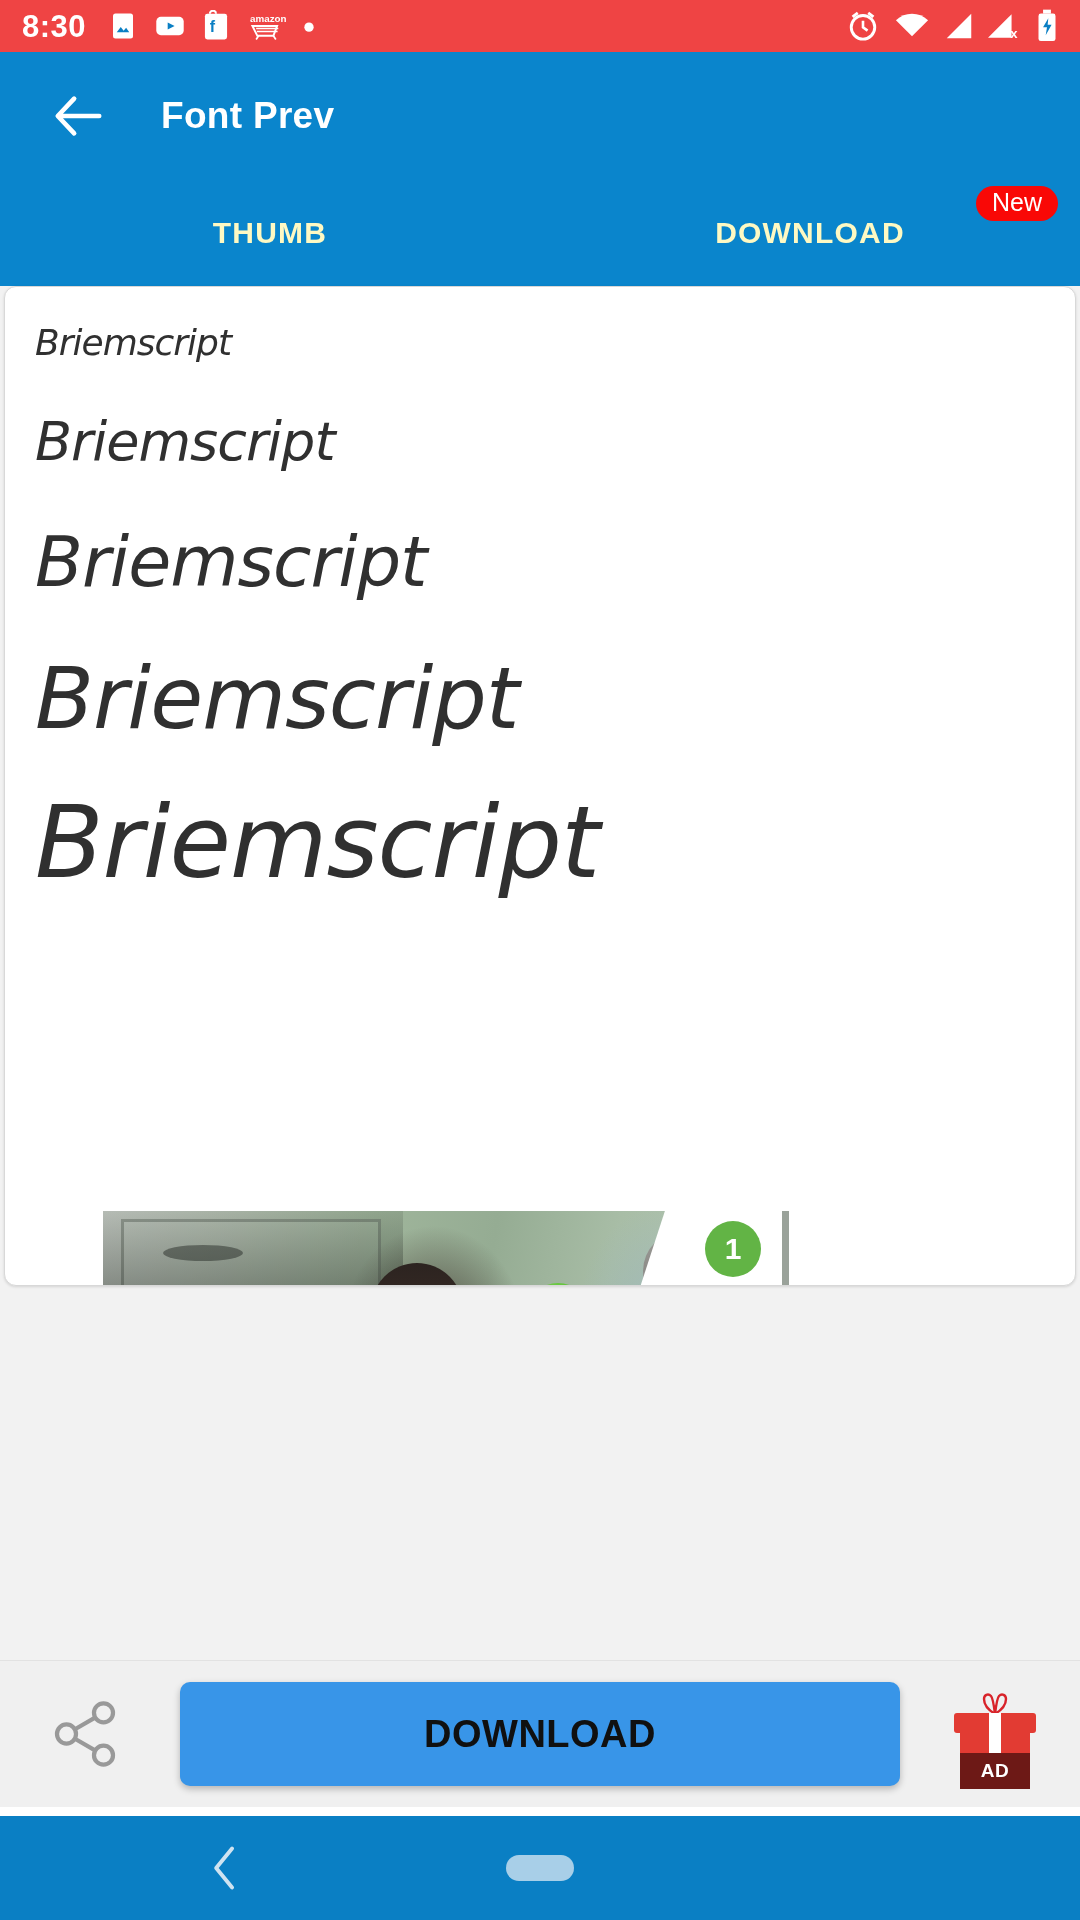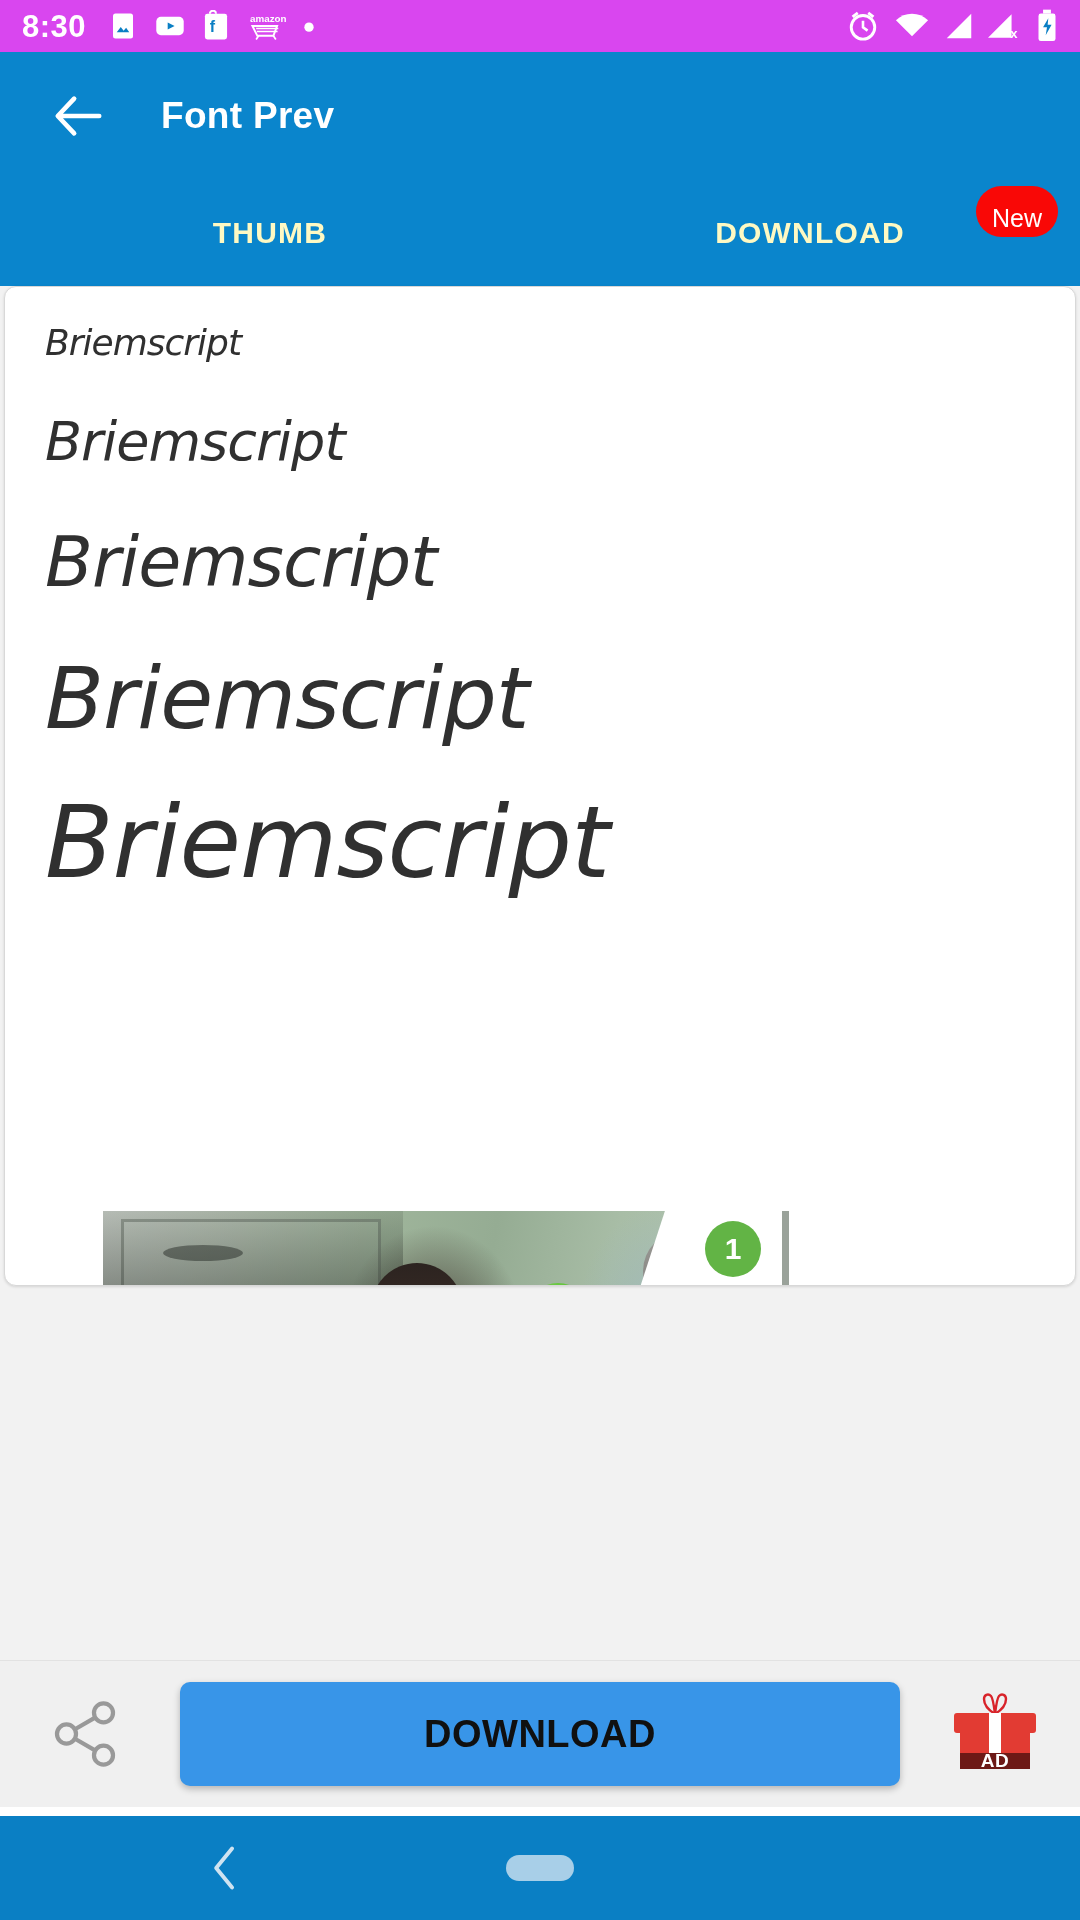--- a/index.html
+++ b/index.html
@@ -6,21 +6,21 @@
   html,body { width:1080px; height:1920px; }
   body {
     font-family:"Liberation Sans", sans-serif;
     background:#ffffff;
     overflow:hidden;
     position:relative;
   }
 
   
   .statusbar{
-    height:52px; background:#d946ef;
+    height:52px; background:#ef4444;
     display:flex; align-items:center;
     padding:0 22px; color:#fff;
   }
   .sb-time{ font-size:31px; font-weight:700; letter-spacing:.5px; line-height:1; }
   .sb-left-icons{ display:flex; align-items:center; gap:16px; margin-left:22px; }
   .sb-spacer{ flex:1; }
   .sb-right-icons{ display:flex; align-items:center; gap:14px; }
   .sb-ico{ display:block; }
 
   
@@ -49,39 +49,39 @@
   }
   .tab.active .tab-label{ color:#ffffff; }
   .tab.active::after{
     content:""; position:absolute; left:0; right:0; bottom:0;
     height:7px; background:#ffffff;
   }
   .new-badge{
     position:absolute; top:6px; right:22px;
     background:#f90806; color:#fff;
     font-size:25px; font-weight:400;
-    border-radius:30px; padding:20px 16px 6px 16px;
+    border-radius:30px; padding:4px 16px 6px 16px;
     line-height:1;
   }
 
   
   .content{
     position:absolute; top:286px; left:0; right:0; bottom:204px;
     background:#f2f2f2;
   }
   .card{
     position:absolute; top:0; left:4px; right:4px; height:1000px;
     background:#ffffff;
     border:1px solid #d8d8d8;
     border-radius:12px;
     box-shadow:0 1px 3px rgba(0,0,0,.13);
     overflow:hidden;
   }
 
-  .previews{ padding:38px 0 0 40px; }
+  .previews{ padding:38px 0 0 30px; }
   .preview-line{
     color:#303030;
     font-family:"DejaVu Sans", sans-serif;
     font-style:italic;
     font-weight:400;
     white-space:nowrap;
     letter-spacing:-1px;
   }
   .pl0{ font-size:36px;  line-height:1.0; margin-bottom:54px; }
   .pl1{ font-size:54px;  line-height:1.0; margin-bottom:58px; }
@@ -187,21 +187,21 @@
   }
   .gift-box{
     position:absolute; left:6px; top:42px; width:70px; height:32px;
     background:#e23b33;
   }
   .gift-ribbon-v{
     position:absolute; left:50%; top:22px; transform:translateX(-50%);
     width:12px; height:52px; background:#ffffff;
   }
   .gift-ad{
-    position:absolute; left:6px; top:62px; width:70px; height:16px;
+    position:absolute; left:6px; top:62px; width:70px; height:36px;
     background:#6d1916; color:#ffffff;
     font-size:19px; font-weight:700;
     display:flex; align-items:center; justify-content:center;
     letter-spacing:.5px;
   }
 
   
   .navbar{
     position:absolute; left:0; right:0; bottom:0; height:104px;
     background:#0a7fc4;

